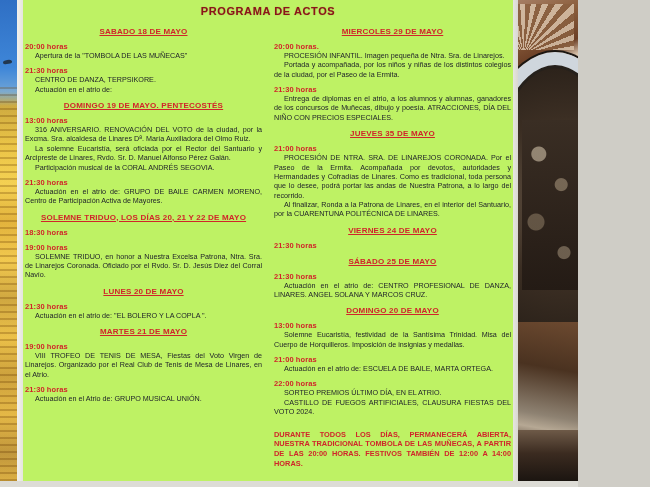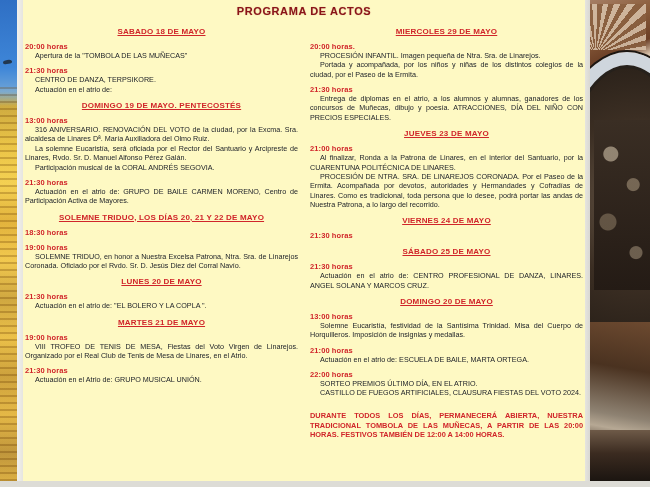--- a/index.html
+++ b/index.html
@@ -2,22 +2,22 @@
 <html><head>
 <meta charset="utf-8">
 <style>
   html,body{margin:0;padding:0;}
   body{
     width:650px;height:487px;overflow:hidden;
     font-family:"Liberation Sans", sans-serif;
     background:#cfcdc6;
   }
   #poster{
-    position:relative;width:650px;height:487px;overflow:hidden;
-    background:#fef9c3;
+    position:relative;width:578px;height:487px;overflow:hidden;
+    background:#bef264;
     text-decoration:underline;
   }
   
   .strip-left{
     position:absolute;left:0;top:0;width:17px;height:482px;
     background:
       linear-gradient(180deg,#2f6fc4 0%,#3e86d8 14%,#6ea4d8 19%,#c9a53a 22%,
         #e8c141 30%,#f3cf4e 38%,#dfae36 46%,#f0c64a 54%,#caa13a 62%,
         #e9bd44 70%,#c79a36 78%,#e2b441 86%,#b98e35 94%,#d8ab3e 100%);
   }
@@ -170,24 +170,24 @@
           <div class="time">21:30 horas</div>
           <div class="body">Actuación en el Atrio de: GRUPO MUSICAL UNIÓN.</div>
         </div>
       <div class="col right" id="col-right">
           <div class="dayhead">MIERCOLES 29 DE MAYO</div>
           <div class="time">20:00 horas.</div>
           <div class="body">PROCESIÓN INFANTIL. Imagen pequeña de Ntra. Sra. de Linarejos.</div>
           <div class="body">Portada y acompañada, por los niños y niñas de los distintos colegios de la ciudad, por el Paseo de la Ermita.</div>
           <div class="time">21:30 horas</div>
           <div class="body">Entrega de diplomas en el atrio, a los alumnos y alumnas, ganadores de los concursos de Muñecas, dibujo y poesía. ATRACCIONES, DÍA DEL NIÑO CON PRECIOS ESPECIALES.</div>
-          <div class="dayhead">JUEVES 23 DE MAYO</div>
+          <div class="dayhead">JUEVES 35 DE MAYO</div>
           <div class="time">21:00 horas</div>
+          <div class="body">PROCESIÓN DE NTRA. SRA. DE LINAREJOS CORONADA. Por el Paseo de la Ermita. Acompañada por devotos, autoridades y Hermandades y Cofradías de Linares. Como es tradicional, toda persona que lo desee, podrá portar las andas de Nuestra Patrona, a lo largo del recorrido.</div>
           <div class="body">Al finalizar, Ronda a la Patrona de Linares, en el interior del Santuario, por la CUARENTUNA POLITÉCNICA DE LINARES.</div>
-          <div class="body">PROCESIÓN DE NTRA. SRA. DE LINAREJOS CORONADA. Por el Paseo de la Ermita. Acompañada por devotos, autoridades y Hermandades y Cofradías de Linares. Como es tradicional, toda persona que lo desee, podrá portar las andas de Nuestra Patrona, a lo largo del recorrido.</div>
           <div class="dayhead">VIERNES 24 DE MAYO</div>
           <div class="time">21:30 horas</div>
           <div class="dayhead">SÁBADO 25 DE MAYO</div>
           <div class="time">21:30 horas</div>
           <div class="body">Actuación en el atrio de: CENTRO PROFESIONAL DE DANZA, LINARES. ANGEL SOLANA Y MARCOS CRUZ.</div>
           <div class="dayhead">DOMINGO 20 DE MAYO</div>
           <div class="time">13:00 horas</div>
           <div class="body">Solemne Eucaristía, festividad de la Santísima Trinidad. Misa del Cuerpo de Horquilleros. Imposición de insignias y medallas.</div>
           <div class="time">21:00 horas</div>
           <div class="body">Actuación en el atrio de: ESCUELA DE BAILE, MARTA ORTEGA.</div>

